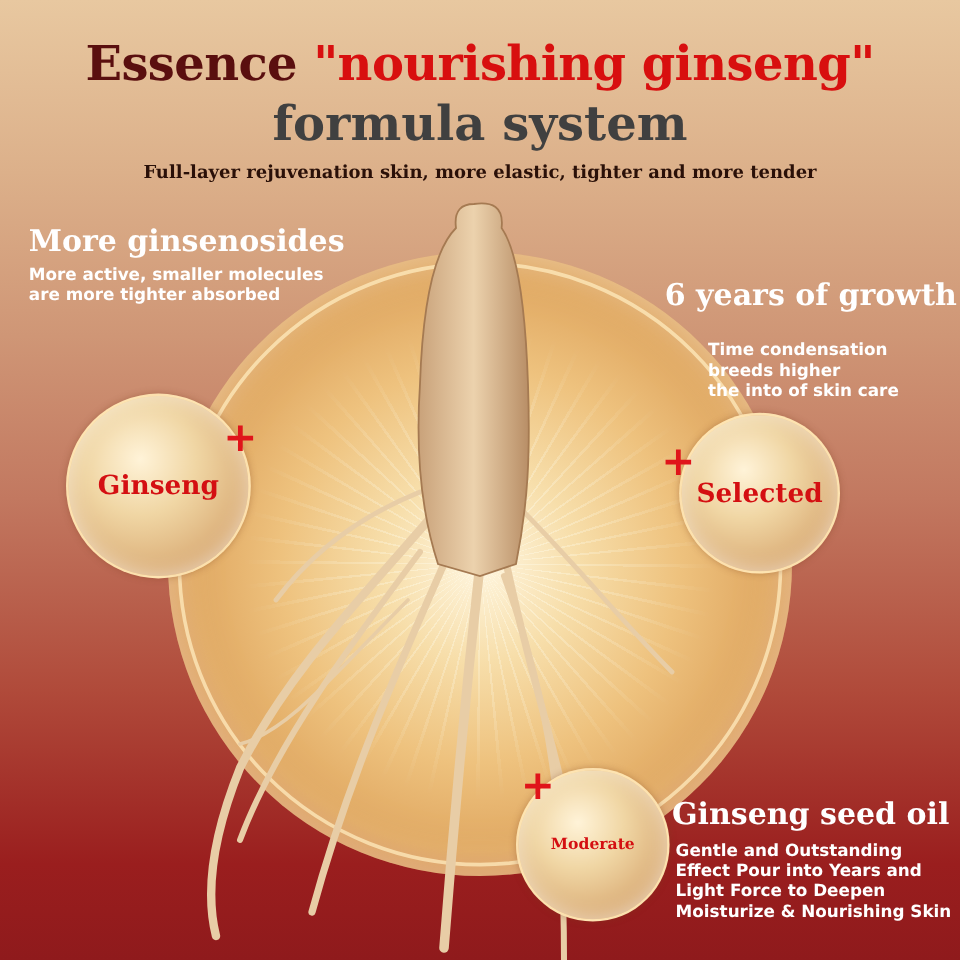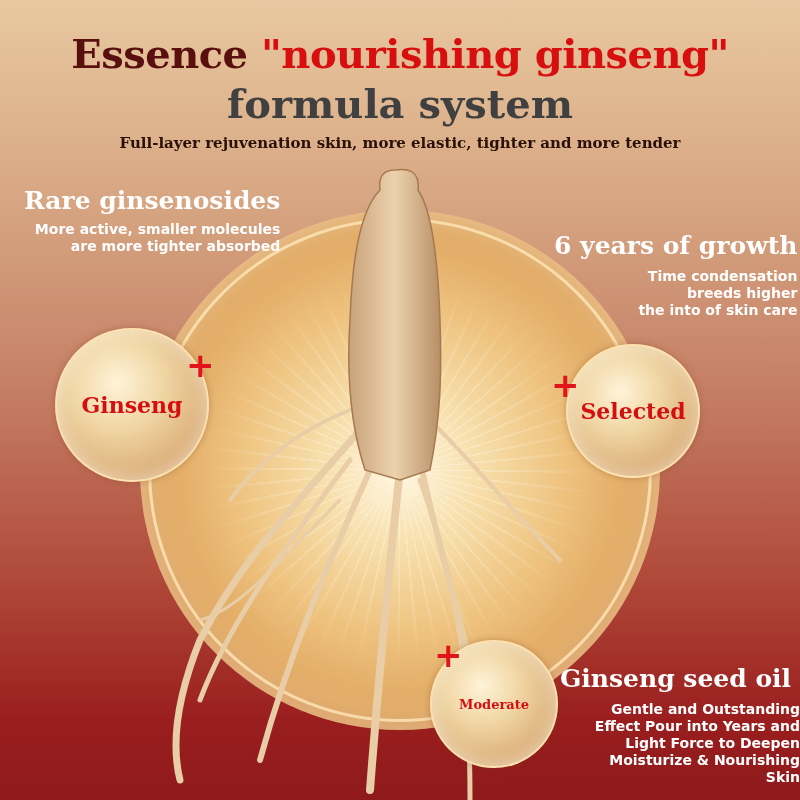--- a/index.html
+++ b/index.html
@@ -15,21 +15,21 @@
   .rays { position: absolute; left: 200px; top: 270px; width: 400px; height: 400px; border-radius: 50%;
     background: repeating-conic-gradient(from 0deg, rgba(255,255,240,0.35) 0deg 1deg, rgba(255,255,240,0) 1deg 6deg);
     -webkit-mask: radial-gradient(circle, #000 20%, transparent 70%); mask: radial-gradient(circle, #000 20%, transparent 70%); }
   .title { position: absolute; left: 0; right: 0; text-align: center; font-weight: bold; }
   .t1 { top: 30px; font-size: 40px; color: #5a0f0f; letter-spacing: -0.5px; }
   .t1 .red { color: #d80f0f; }
   .t2 { top: 80px; font-size: 40px; color: #404040; }
   .t3 { top: 134px; font-size: 15px; color: #2a1008; }
   .lbl { position: absolute; color: #ffffff; }
   .h { font-weight: bold; font-size: 25px; font-family: "DejaVu Serif", serif; }
-  .p { font-weight: bold; font-size: 14px; line-height: 17px; font-family: "DejaVu Sans", sans-serif; text-align: right; }
+  .p { font-weight: bold; font-size: 14px; line-height: 17px; font-family: "DejaVu Sans", sans-serif; }
   .bubble { position: absolute; border-radius: 50%;
     background: radial-gradient(circle at 40% 35%, #fff3d8 0%, #f0d6a4 35%, #dcb07a 70%, #c8966a 100%);
     border: 2px solid rgba(255,230,180,0.9); box-shadow: 0 0 6px rgba(120,60,30,0.35), inset 0 0 18px rgba(255,255,255,0.55); }
   .bubble .word { position: absolute; left: 0; right: 0; top: 50%; transform: translateY(-50%); text-align: center;
     color: #d40f12; font-weight: bold; font-size: 22px; font-family: "DejaVu Serif", serif; }
   .plus { position: absolute; color: #e0141a; font-size: 34px; font-weight: bold; font-family: "DejaVu Sans", sans-serif; line-height: 1; }
   .ginseng { position: absolute; left: 0; top: 0; width: 800px; height: 800px; }
 </style>
 </head>
 <body>
@@ -62,39 +62,39 @@
 </svg>
 
 <div class="title t1">
   <span>Essence</span>
   <span class="red">"nourishing ginseng"</span>
 </div>
 <div class="title t2">formula system</div>
 <div class="title t3">Full-layer rejuvenation skin, more elastic, tighter and more tender</div>
 
 <div class="lbl" style="left:24px; top:186px;">
-  <div class="h">Rare ginsenosides</div>
+  <div class="h">More ginsenosides</div>
   <div class="p" style="margin-top:6px;">
     <div>More active, smaller molecules</div>
     <div>are more tighter absorbed</div>
   </div>
 </div>
 
 <div class="lbl" style="left:554px; top:231px;">
   <div class="h">6 years of growth</div>
-  <div class="p" style="margin-top:8px; margin-left:36px;">
+  <div class="p" style="margin-top:24px; margin-left:36px;">
     <div>Time condensation</div>
     <div>breeds higher</div>
     <div>the into of skin care</div>
   </div>
 </div>
 
 <div class="lbl" style="left:560px; top:664px;">
   <div class="h">Ginseng seed oil</div>
-  <div class="p" style="margin-top:8px; margin-left:14px;">
+  <div class="p" style="margin-top:8px; margin-left:3px;">
     <div>Gentle and Outstanding</div>
     <div>Effect Pour into Years and</div>
     <div>Light Force to Deepen</div>
     <div>Moisturize &amp; Nourishing Skin</div>
   </div>
 </div>
 
 <div class="bubble" style="left:55px; top:328px; width:150px; height:150px;">
   <div class="word">Ginseng</div>
 </div>

